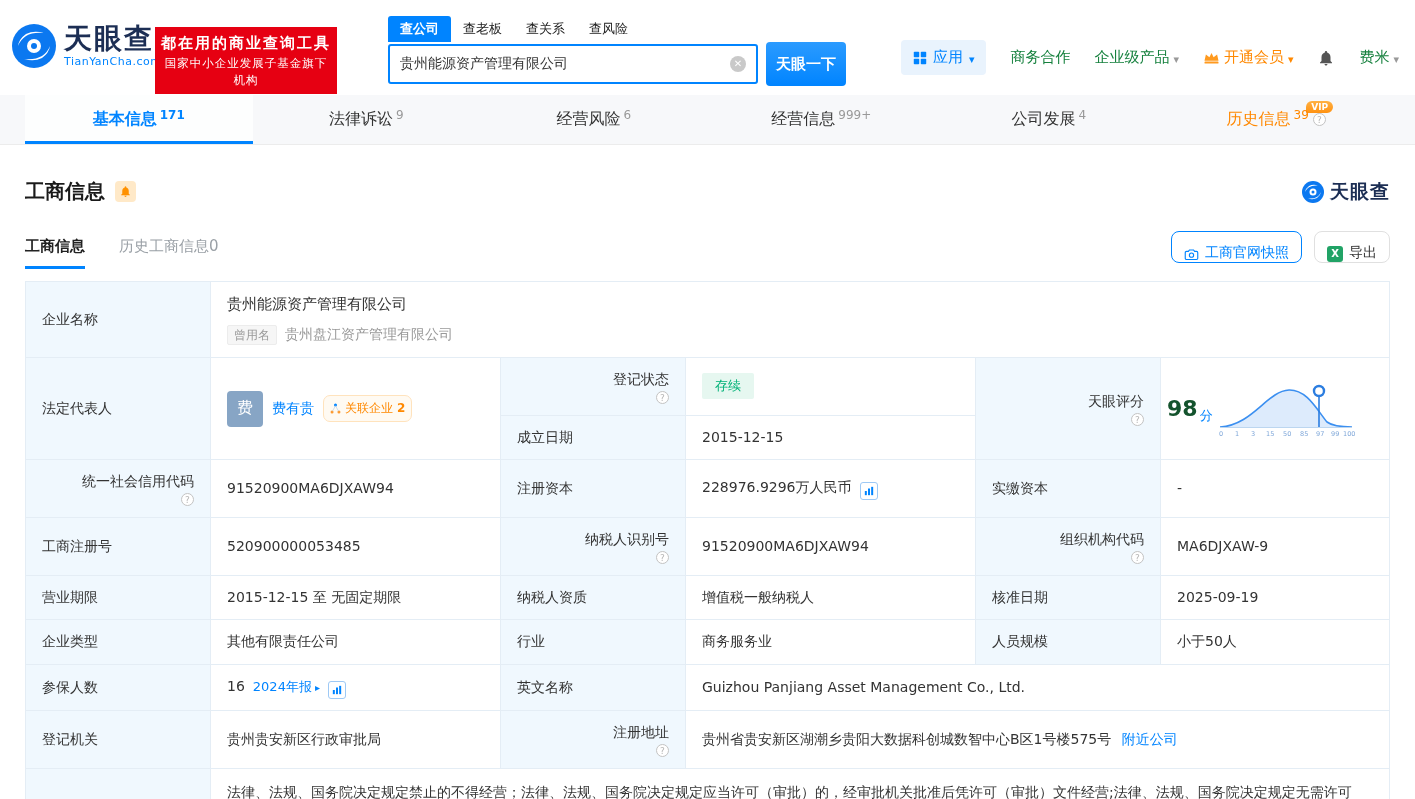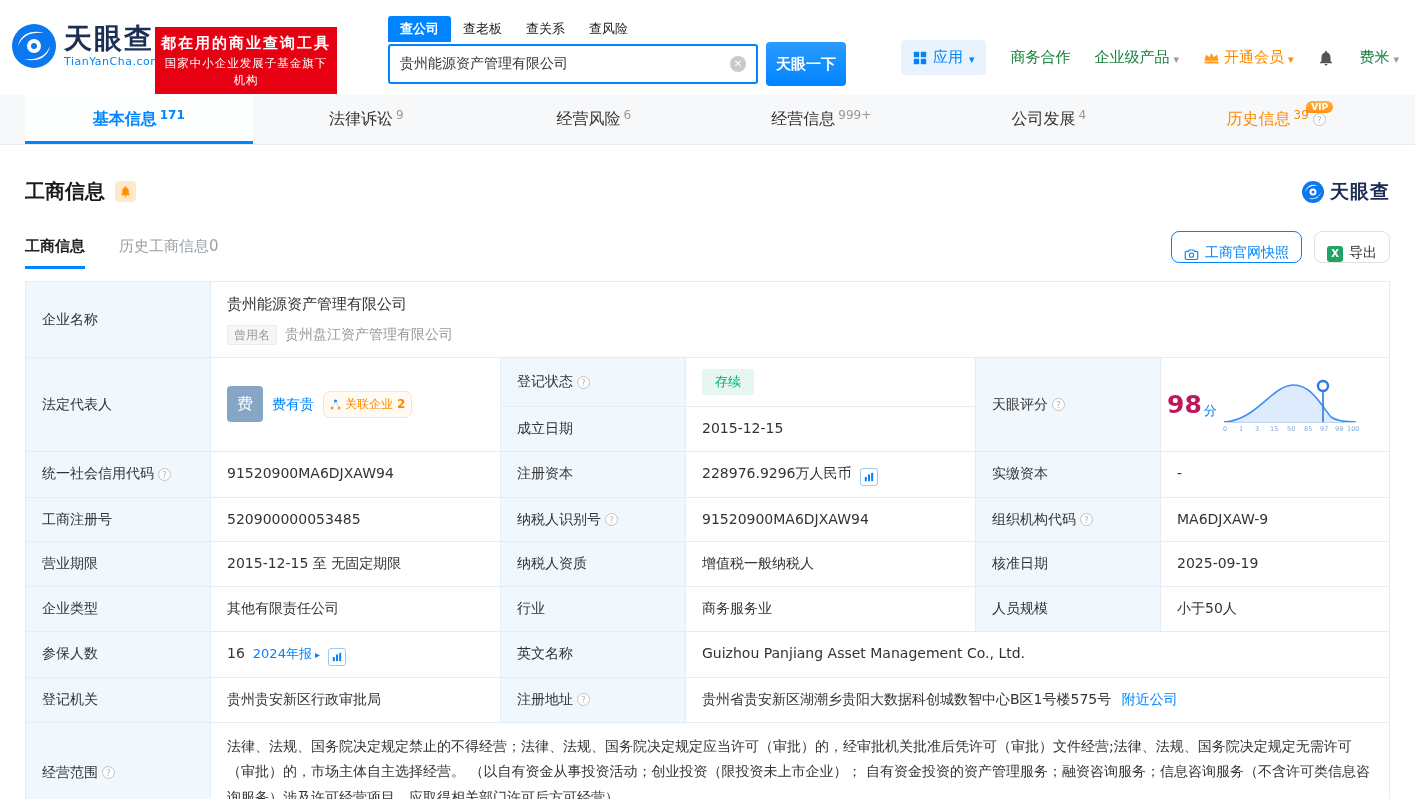--- a/index.html
+++ b/index.html
@@ -83,42 +83,42 @@
   .export-btn { border:1px solid #e0e0e0; color:#333; }
   .xls-ic { width:16px; height:16px; background:#21a366; border-radius:3px; color:#fff;
     font-size:10px; font-weight:bold; line-height:16px; text-align:center; }
   .xls-ic::after { content:"X"; }
 
   
   .info-table { width:100%; border-collapse:collapse; margin-top:12px; table-layout:fixed; }
   .info-table td { border:1px solid #e4edf5; padding:11px 16px; font-size:14px; color:#333;
     line-height:1.55; vertical-align:middle; word-break:break-all; }
   td.lbl { background:#f0f8fe; color:#333; }
-  .lbl-flex { display:flex; align-items:center; }
+  .lbl-flex { display:flex; align-items:flex-end;flex-direction:column; }
   .company-name { font-size:15px; color:#333; }
   .former { margin-top:8px; color:#999; font-size:14px; display:flex; align-items:center; }
   .former-tag { font-size:12px; color:#999; background:#f6f6f6; border:1px solid #ececec;
     border-radius:2px; padding:0 6px; margin-right:8px; line-height:18px; }
   .rep-wrap { display:flex; align-items:center; gap:9px; }
   .avatar { width:36px; height:36px; border-radius:4px; background:#87a5c5; color:#fff;
     font-size:16px; display:flex; align-items:center; justify-content:center; cursor:pointer; flex:none; }
   .rep-name { color:#0084ff; font-weight:500; cursor:pointer; }
   .rel-badge { display:inline-flex; align-items:center; gap:4px; font-size:12px; color:#ff8800;
     background:#fffaf2; border:1px solid #ffe3bd; border-radius:7px; padding:3px 6px; cursor:pointer; }
   .rel-num { color:#ff8800; font-weight:bold; }
   .status-badge { display:inline-block; background:#e6f7f0; color:#00b277; font-size:13px;
     padding:3px 13px; border-radius:2px; }
   .chart-ic { display:inline-flex; align-items:center; justify-content:center; width:18px; height:18px;
     border:1px solid #9ec9f5; border-radius:3px; margin-left:8px; cursor:pointer; vertical-align:-4px; }
   .report-link { color:#0084ff; font-size:13px; margin-left:8px; cursor:pointer; }
   .report-link::after { content:" ▸"; font-size:10px; }
   .near-link { color:#0084ff; margin-left:6px; cursor:pointer; white-space:nowrap; }
   .score-cell { padding:4px 6px !important; }
   .score-wrap { display:flex; align-items:center; }
-  .score-num { font-size:25px; font-weight:bold; color:#be185d; line-height:1; }
+  .score-num { font-size:22px; font-weight:bold; color:#14532d; line-height:1; }
   .score-unit { font-size:13px; color:#0084ff; margin:14px 2px 0 2px; }
   .scope-text { line-height:1.85; }
 </style>
 </head>
 <body>
 
 <header class="topbar">
   <div class="logo">
     <svg class="logo-swirl" viewBox="0 0 48 48">
       <circle cx="24" cy="24" r="22" fill="#0b78f0"></circle>

